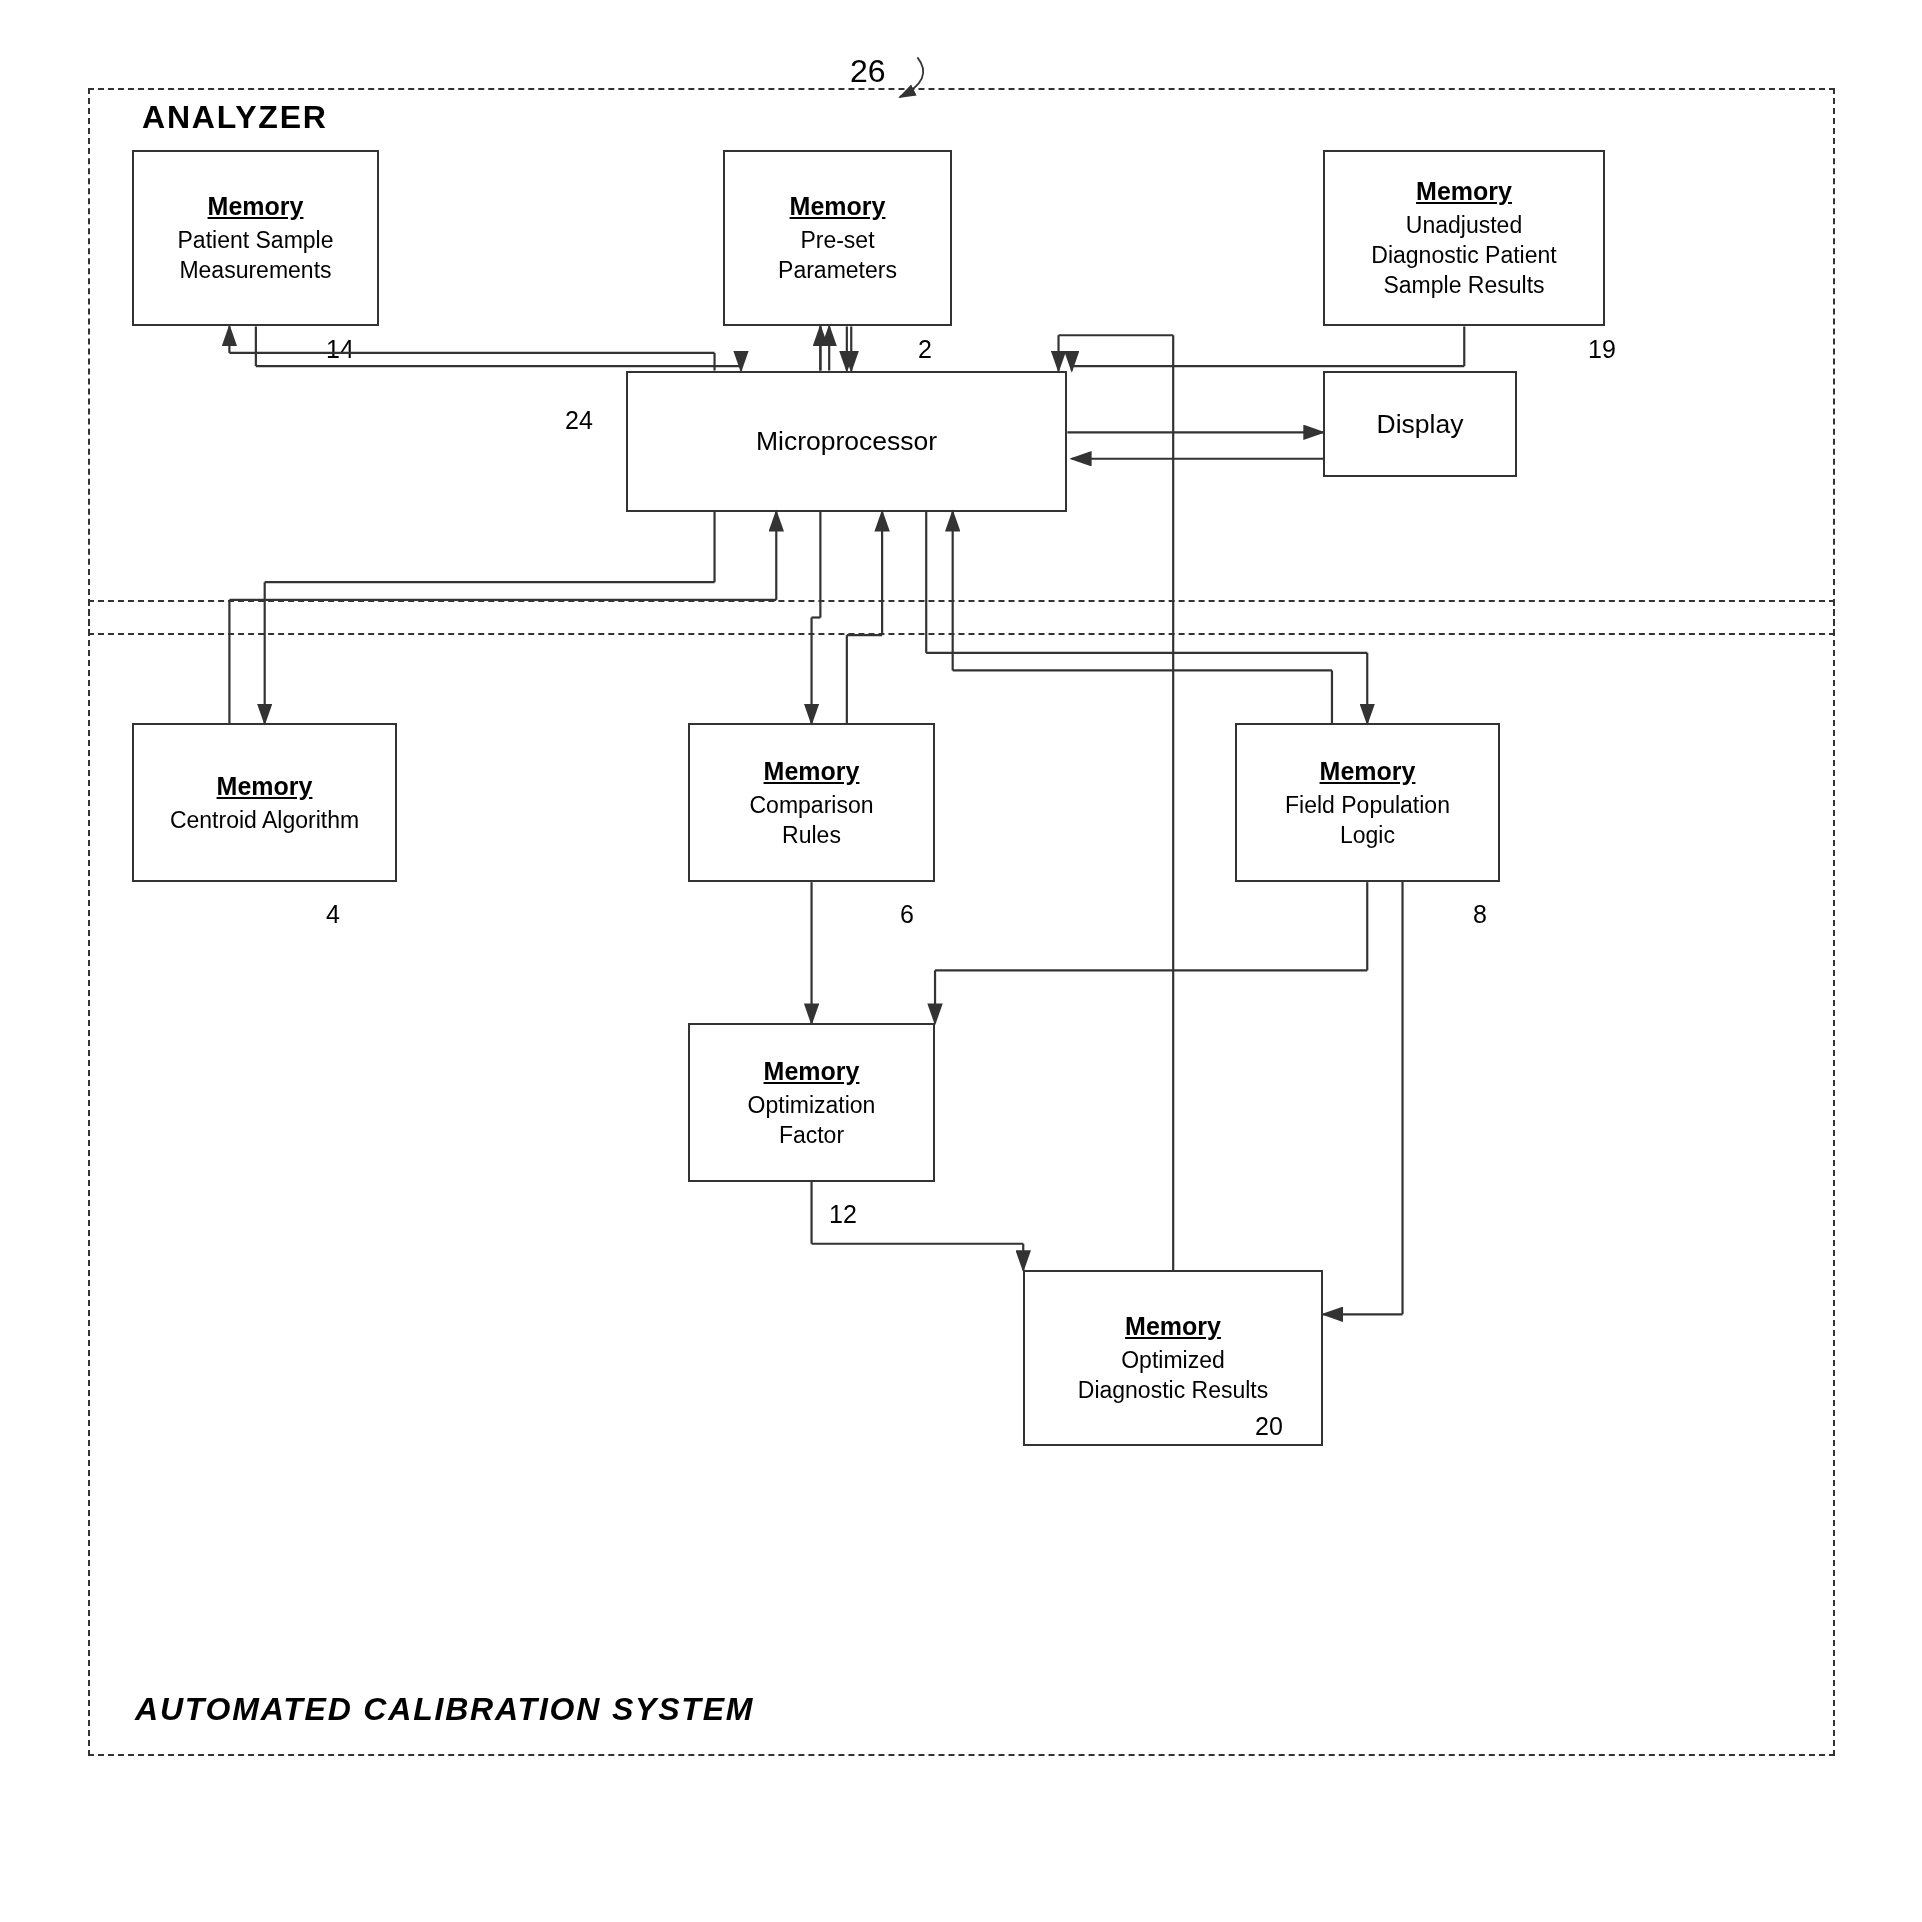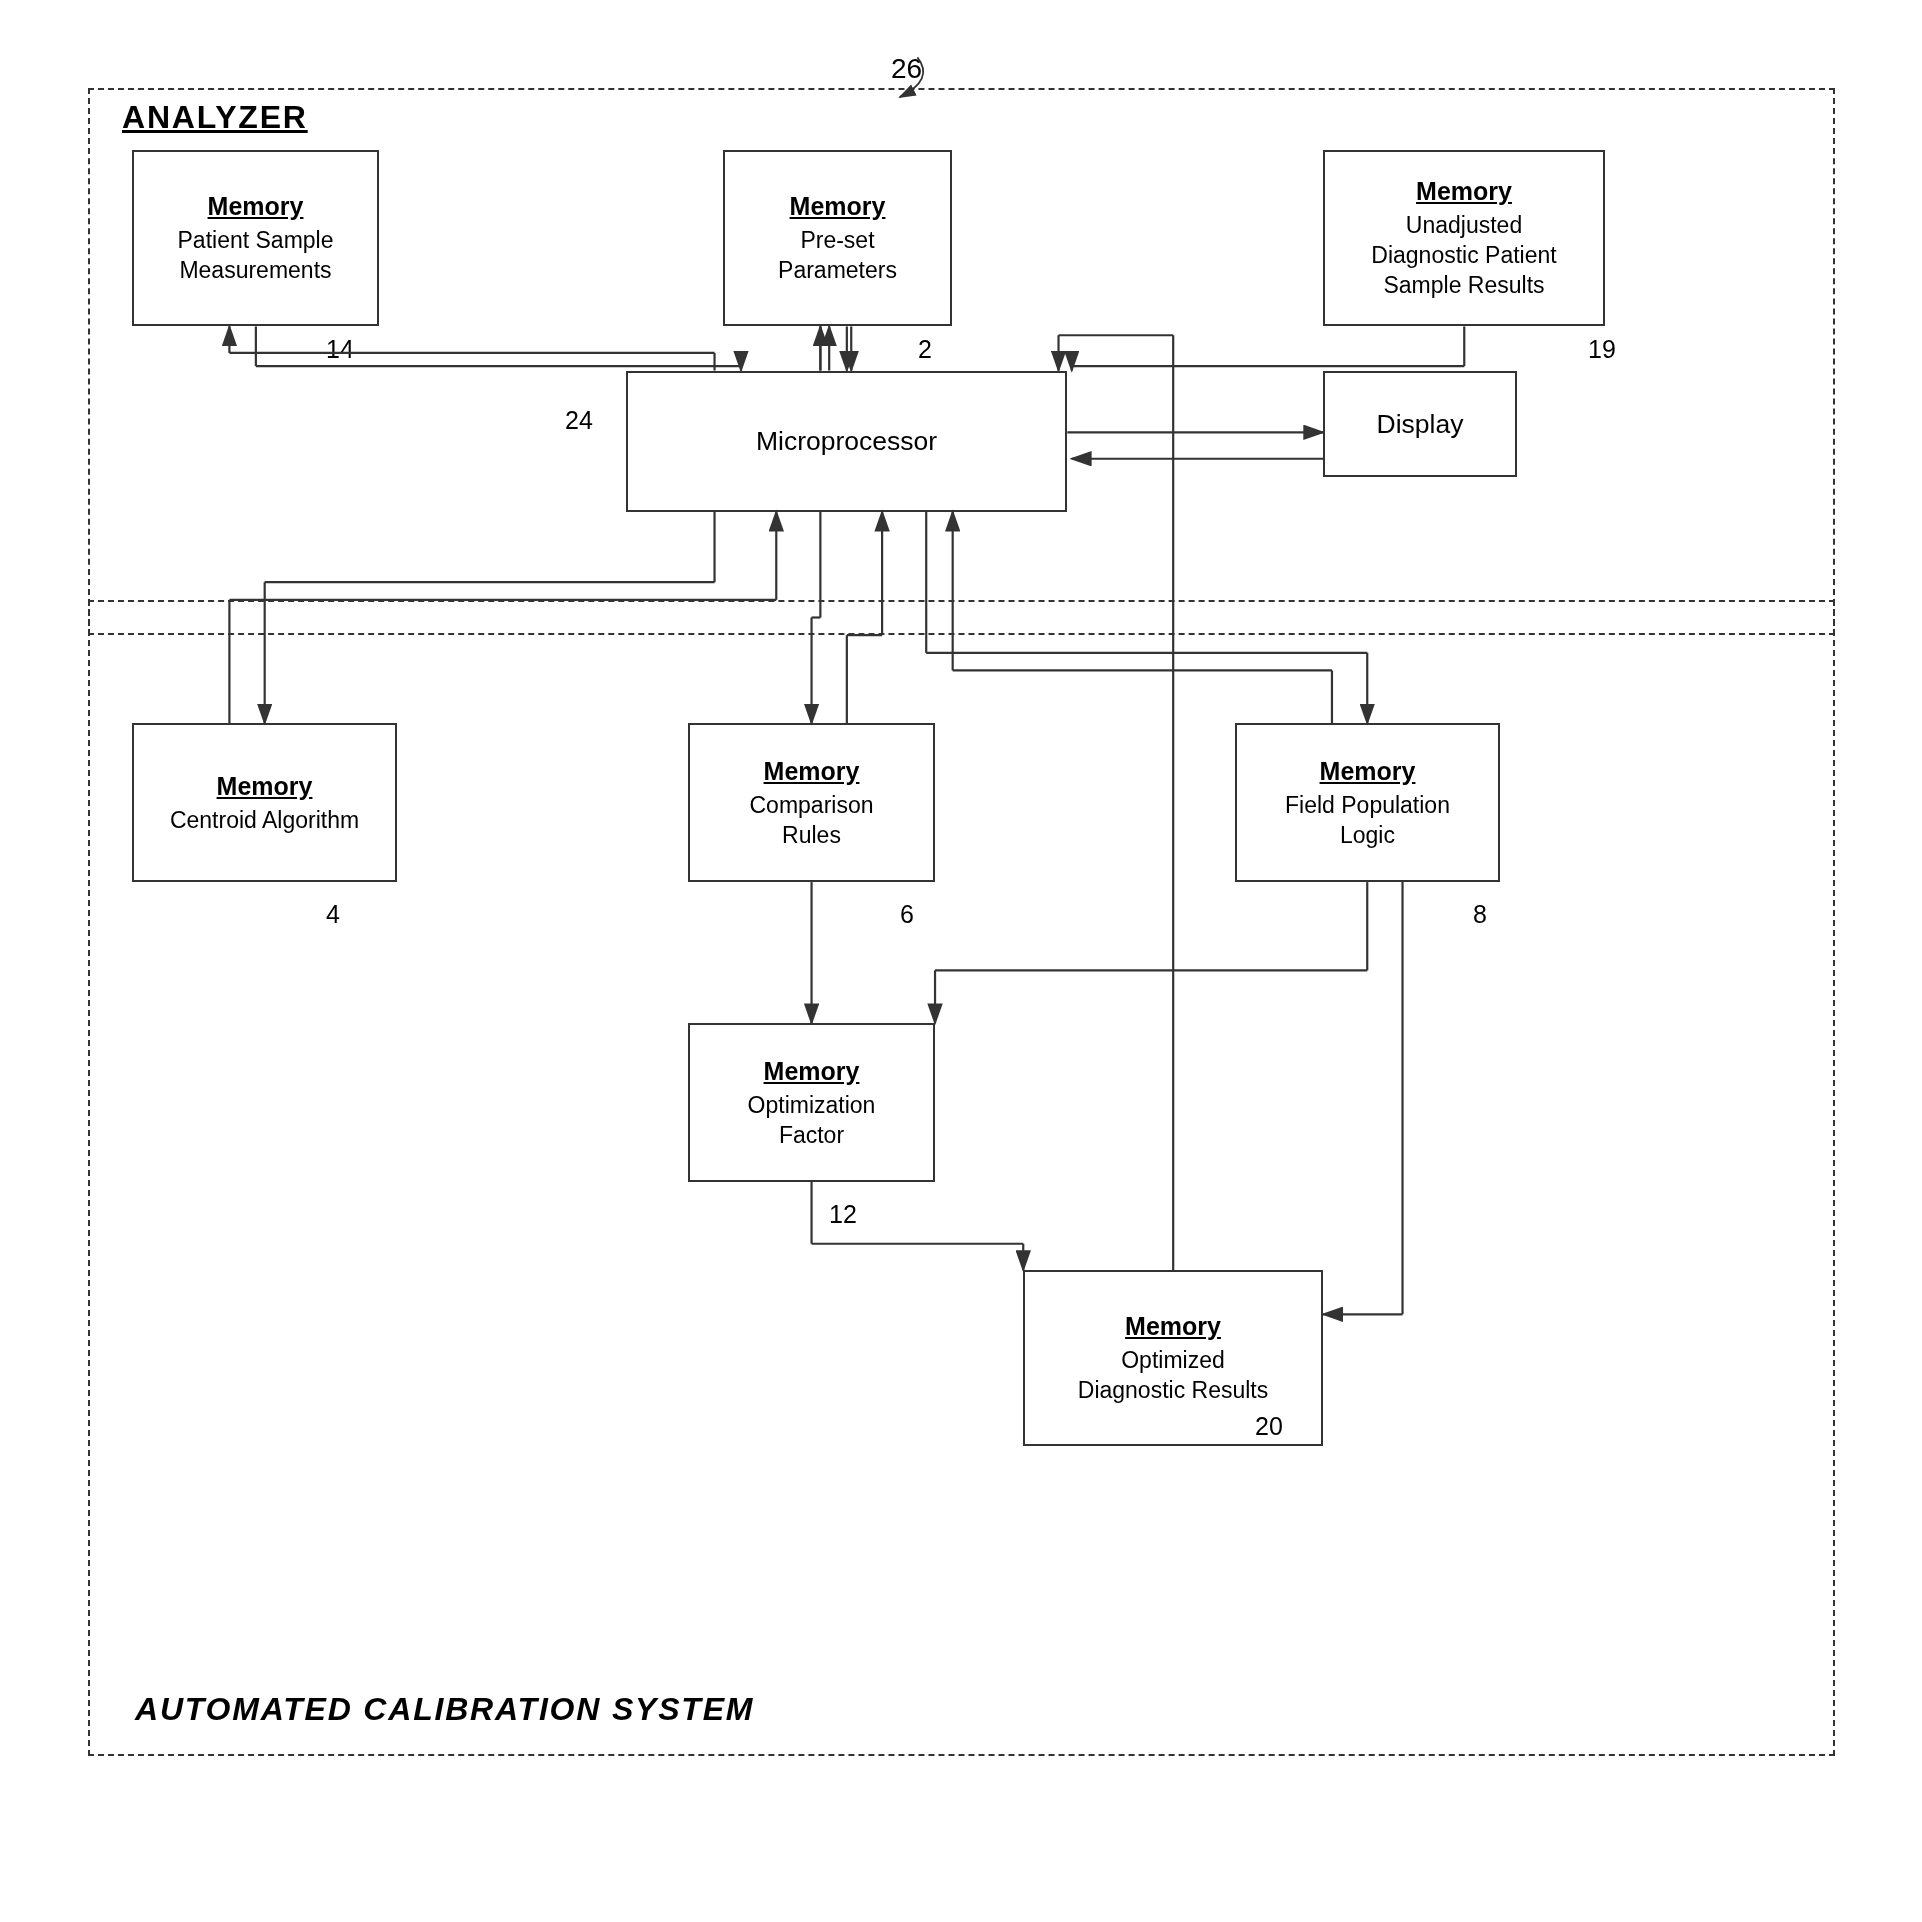--- a/index.html
+++ b/index.html
@@ -26,25 +26,24 @@
       top: 35px;
       left: 35px;
       width: 1747px;
       height: 547px;
       border: 2.6px dashed #333;
     }
 
     .analyzer-label {
       position: absolute;
       top: 8.8px;
-      left: 32px;
+      left: 52px;
       font-size: 32px;
       font-weight: bold;
       letter-spacing: 1.8px;
-      text-decoration: underline;
     }
 
     
     .acs-box {
       position: absolute;
       top: 547px;
       left: 35px;
       width: 1747px;
       height: 1156px;
       border: 2.6px dashed #333;
@@ -57,22 +56,22 @@
       font-size: 32px;
       font-weight: bold;
       letter-spacing: 1.8px;
       font-style: italic;
     }
 
     
     .ref-26 {
       position: absolute;
       top: 0px;
-      left: 838px;
-      font-size: 28px;
+      left: 797px;
+      font-size: 32px;
     }
 
     
     .mem-box {
       position: absolute;
       border: 2.6px solid #333;
       background: #fff;
       text-align: center;
       display: flex;
       flex-direction: column;

